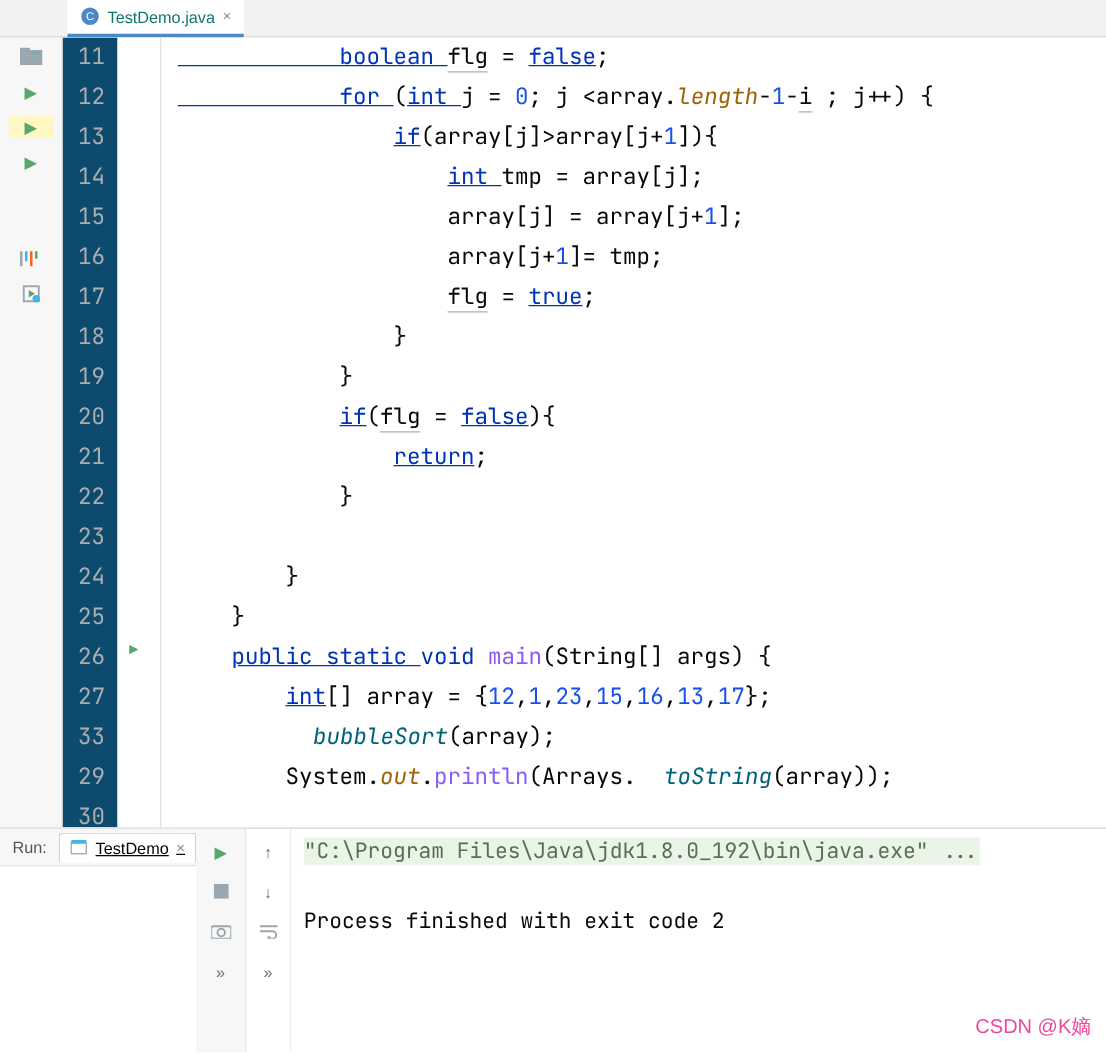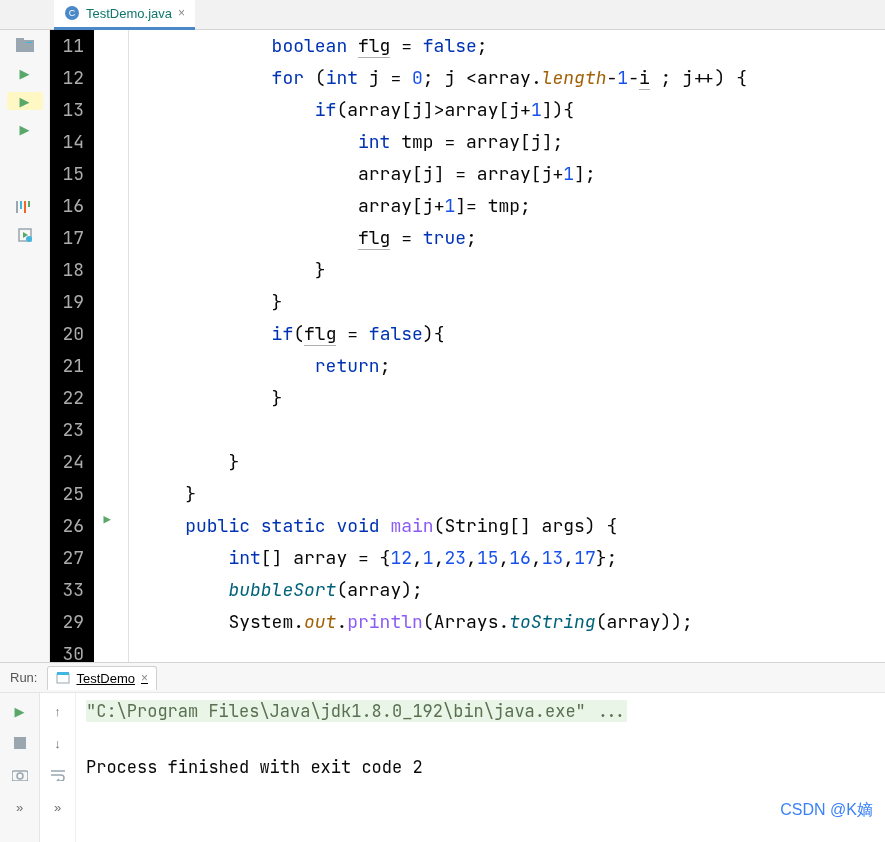--- a/index.html
+++ b/index.html
@@ -70,21 +70,21 @@
   font-family: "JetBrains Mono","Consolas","Courier New",monospace;
   font-size: 18px;
   line-height: 32px;
   background: #fff;
   overflow: hidden;
 }
 .gutter-lines {
   width: 44px;
   text-align: right;
   color: #adadad;
-  background: #000000;
+  background: #0c4a6e;
   padding-right: 10px;
   user-select: none;
 }
 .gutter-lines div { height: 32px; }
 .gutter-marks {
   width: 26px;
   background: #fff;
   display: flex;
   flex-direction: column;
 }
@@ -103,38 +103,38 @@
   background: #e0e0e0;
 }
 .code-col {
   flex: 1;
   white-space: pre;
   overflow: hidden;
 }
 .code-col .line { height: 32px; }
 
 
-.kw { color: #0033b3; }
+.kw { color: #0033b3; text-decoration: underline; }
 .type { color: #0033b3; }
 .num { color: #1750eb; }
 .fn { color: #8b5cf6; }
-.fni { color: #00627a; font-style: italic; }
+.fni { color: #00627a; font-style: italic; margin-left: 22px; }
 .field { color: #a16207; font-style: italic; }
 .txt { color: #080808; }
 .var { color: #080808; }
 .varu { color: #080808; border-bottom: 1px solid #b0b0b0; }
 .op { color: #080808; }
 
 
 .run-panel {
   border-top: 1px solid #d4d4d4;
   background: #fff;
   height: 180px;
   display: flex;
-  flex-direction: column;
+  flex-direction: row;
 }
 .run-header {
   height: 30px;
   display: flex;
   align-items: center;
   padding-left: 10px;
   gap: 10px;
   border-bottom: 1px solid #e5e5e5;
   background: #f7f7f7;
 }
@@ -175,22 +175,22 @@
   color: #080808;
 }
 .console .cmd {
   background: #e9f5e6;
   color: #5a7052;
   display: inline;
 }
 .watermark {
   position: absolute;
   right: 12px;
-  bottom: 21px;
-  color: #3b82f6;
+  bottom: 10px;
+  color: #ec4899;
   font-size: 16px;
   pointer-events: none;
 }
 </style>
 </head>
 <body>
 
 <div class="ide-root">
 
   <div class="tab-bar">

